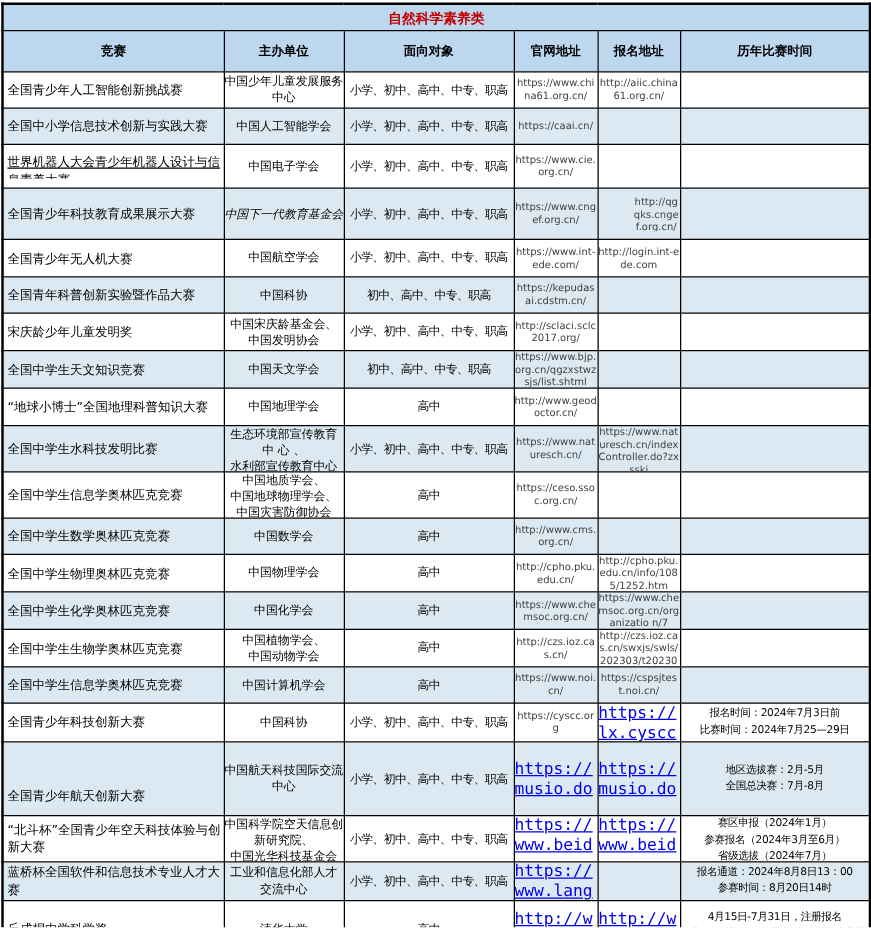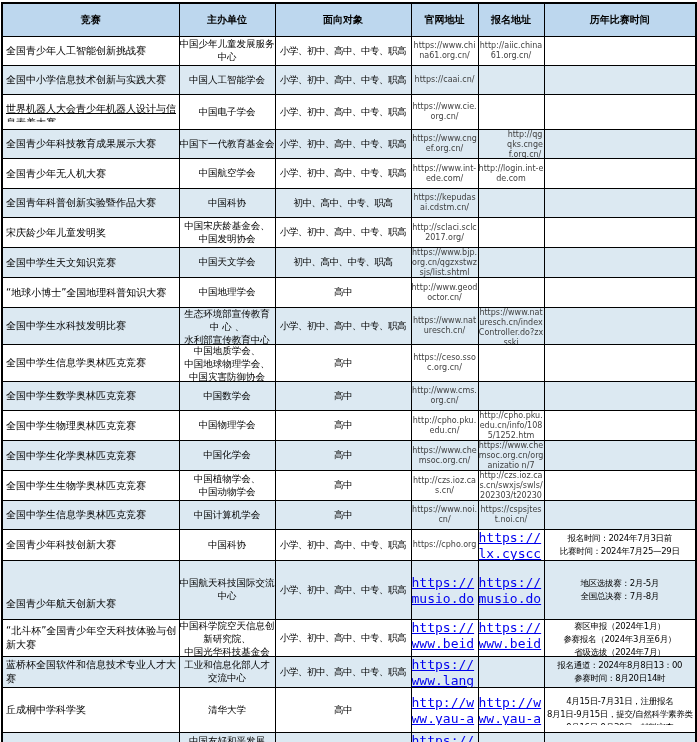--- a/index.html
+++ b/index.html
@@ -34,20 +34,27 @@
   <table>
     <colgroup>
       <col style="width:177px">
         <col style="width:96px">
         <col style="width:136px">
       <col style="width:67px">
         <col style="width:66px">
         <col style="width:152px">
     </colgroup>
     <tbody>
+        <tr class="title-row">
+      <td colspan="6">
+        <div class="title-cell">
+              <span class="txt">自然科学素养类</span>
+            </div>
+      </td>
+    </tr>
     <tr class="head-row">
       <th>
             <div class="hcell">
               <span class="txt">竞赛</span>
             </div>
           </th>
       <th>
             <div class="hcell">
               <span class="txt">主办单位</span>
             </div>
@@ -172,21 +179,21 @@
             </div>
           </td>
   </tr>
         <tr class="row stripe">
     <td class="col-name">
             <div class="cell" style="height: 28px;">
               <span class="txt">全国青少年科技教育成果展示大赛</span>
             </div>
           </td>
     <td class="col-org">
-            <div class="cell" style="height: 25px;">
+            <div class="cell" style="height: 40px; font-style: italic;">
               <span class="txt">中国下一代教育基金会</span>
             </div>
           </td>
     <td class="col-aud">
             <div class="cell" style="height: 28px;">
               <span class="txt">小学、初中、高中、中专、职高</span>
             </div>
           </td>
     <td class="col-url">
             <div class="cell" style="height: 28px;">
@@ -605,21 +612,21 @@
               <span class="txt">中国科协</span>
             </div>
           </td>
     <td class="col-aud">
             <div class="cell" style="height: 30px;">
               <span class="txt">小学、初中、高中、中专、职高</span>
             </div>
           </td>
     <td class="col-url">
             <div class="cell" style="height: 30px;">
-              <span class="txt">https://cpho.org</span>
+              <span class="txt">https://cyscc.org</span>
             </div>
           </td>
     <td class="col-url">
             <div class="cell" style="height: 30px;">
               <span class="txt biglink">https://lx.cyscc</span>
             </div>
           </td>
     <td class="col-time">
             <div class="cell" style="height: 30px;">
               <span class="txt">报名时间：2024年7月3日前

